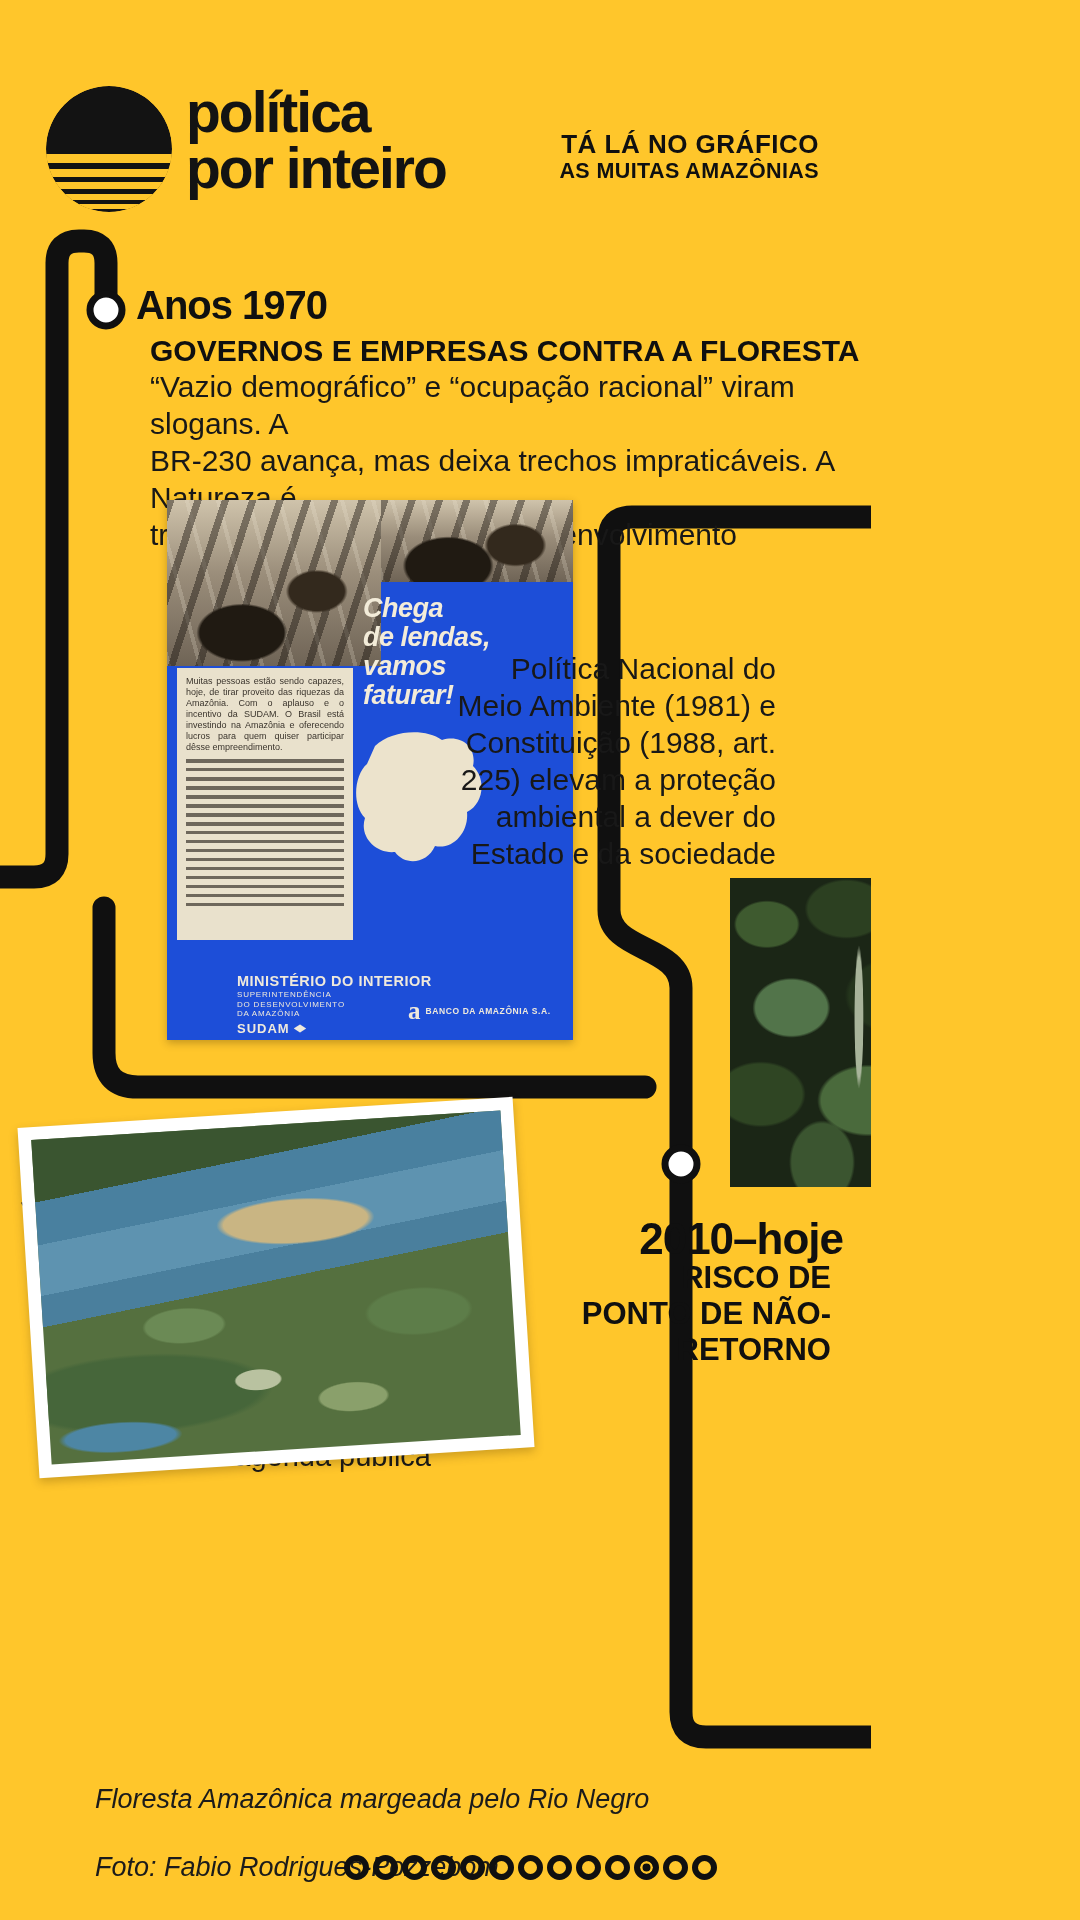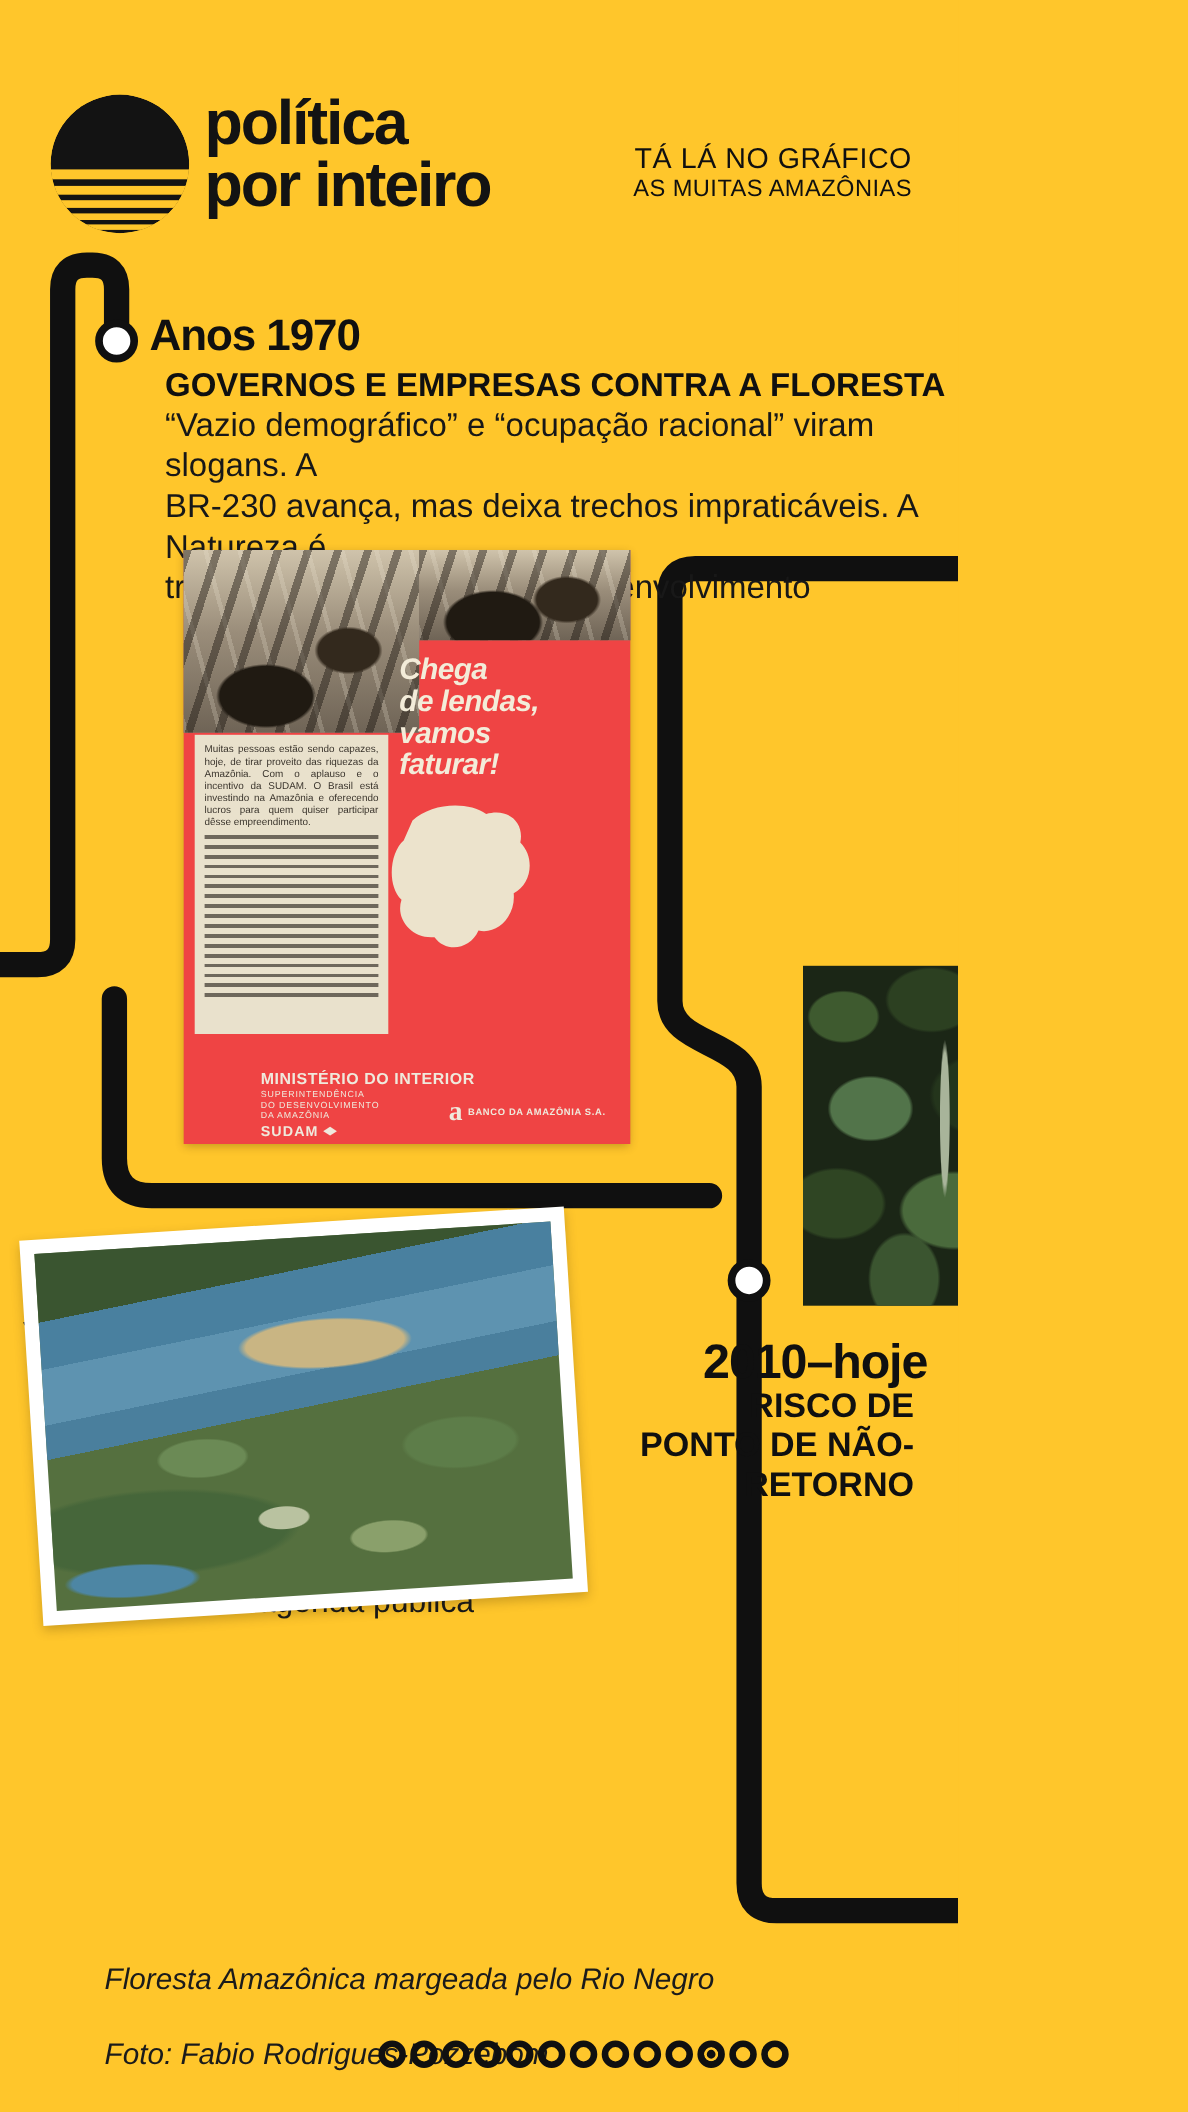--- a/index.html
+++ b/index.html
@@ -1,21 +1,21 @@
 <!DOCTYPE html>
 <html><head>
 <meta charset="utf-8">
 <style>
   html,body{margin:0;padding:0;background:#FFC62B;}
   .canvas{position:relative;width:871px;height:1920px;background:#FFC62B;overflow:hidden;
           font-family:"Liberation Sans", sans-serif;color:#101010;}
   .abs{position:absolute;}
   
   .brand-text{left:186px;top:84px;font-size:57px;line-height:56px;font-weight:900;letter-spacing:-2px;color:#131313;}
-  .kicker{right:42px;top:130px;text-align:right;font-weight:400;}
+  .kicker{right:52px;top:130px;text-align:right;font-weight:700;}
   .kicker .k1{font-size:26px;line-height:29px;letter-spacing:.5px;}
   .kicker .k2{font-size:21.5px;line-height:24px;letter-spacing:.4px;}
   
   .tl-svg{left:0;top:0;pointer-events:none;}
   
   .era{font-weight:900;letter-spacing:-1px;color:#101010;white-space:pre;}
   .sec-title{font-weight:800;color:#101010;white-space:pre-line;}
   .body-text{color:#181818;white-space:pre-line;}
   .ra{text-align:right;}
   .s1970-era{left:136px;top:278px;font-size:40px;line-height:54px;}
@@ -52,21 +52,21 @@
     background-image:
       radial-gradient(120px 35px at 55% 30%, #c9b583 0 60%, transparent 66%),
       radial-gradient(100px 25px at 15% 93%, #4d86a4 0 55%, transparent 62%),
       radial-gradient(40px 18px at 45% 78%, #b9c2a0 0 55%, transparent 60%),
       radial-gradient(60px 25px at 65% 85%, #8aa06b 0 55%, transparent 60%),
       radial-gradient(90px 40px at 80% 60%, #5d7d49 0 55%, transparent 60%),
       radial-gradient(70px 30px at 30% 60%, #6b8a55 0 55%, transparent 60%),
       radial-gradient(200px 60px at 20% 80%, #46663a 0 60%, transparent 66%),
       linear-gradient(172deg, #3a5530 0 16%, #49809f 16% 27%, #5e93b0 27% 40%, #4a7f9d 40% 48%, transparent 48%);}
   
-  .poster{left:167px;top:500px;width:406px;height:540px;background:#ef4444;box-shadow:0 3px 8px rgba(60,40,0,.3);}
+  .poster{left:167px;top:500px;width:406px;height:540px;background:#1d4ed8;box-shadow:0 3px 8px rgba(60,40,0,.3);}
   .poster-photo{background-color:#8d8171;
     background-image:
       radial-gradient(70px 45px at 35% 80%, #201a12 0 60%, transparent 65%),
       radial-gradient(50px 35px at 70% 55%, #33291d 0 55%, transparent 62%),
       repeating-linear-gradient(108deg, rgba(28,22,16,.45) 0 7px, transparent 7px 26px),
       repeating-linear-gradient(75deg, rgba(240,232,214,.22) 0 4px, transparent 4px 30px),
       linear-gradient(#cfc3ab, #9a8d7a 45%, #6f6456);}
   .pp-left{left:0;top:0;width:214px;height:166px;}
   .pp-right{left:214px;top:0;width:192px;height:82px;}
   .poster-slogan{left:196px;top:94px;width:200px;font-size:27px;line-height:29px;font-weight:800;
@@ -162,20 +162,26 @@
     <div class="abs poster-panel">
       <div class="poster-excerpt">Muitas pessoas estão sendo capazes, hoje, de tirar proveito das riquezas da Amazônia. Com o aplauso e o incentivo da SUDAM. O Brasil está investindo na Amazônia e oferecendo lucros para quem quiser participar dêsse empreendimento.</div>
       <div class="poster-skeleton"></div>
     </div>
     <div class="abs poster-bank">
       <span class="bank-a">a</span>
       <span class="bank-name">BANCO DA AMAZÔNIA S.A.</span>
     </div>
   </div>
 
+  <div class="abs body-text ra s1981-body">Política Nacional do
+Meio Ambiente (1981) e
+Constituição (1988, art.
+225) elevam a proteção
+ambiental a dever do
+Estado e da sociedade</div>
 
   <div class="abs forest-photo"></div>
 
   <div class="abs era ra s2000-era">Anos 2000</div>
   <div class="abs sec-title ra s2000-title">SERVIÇOS DA FLORESTA EM PAUTA</div>
   <div class="abs body-text ra s2000-body">Ciência consolida o papel da Amazônia
 em clima, água e economia. “Floresta
 em pé valer mais do que derrubada”
 entra na agenda pública</div>
 

